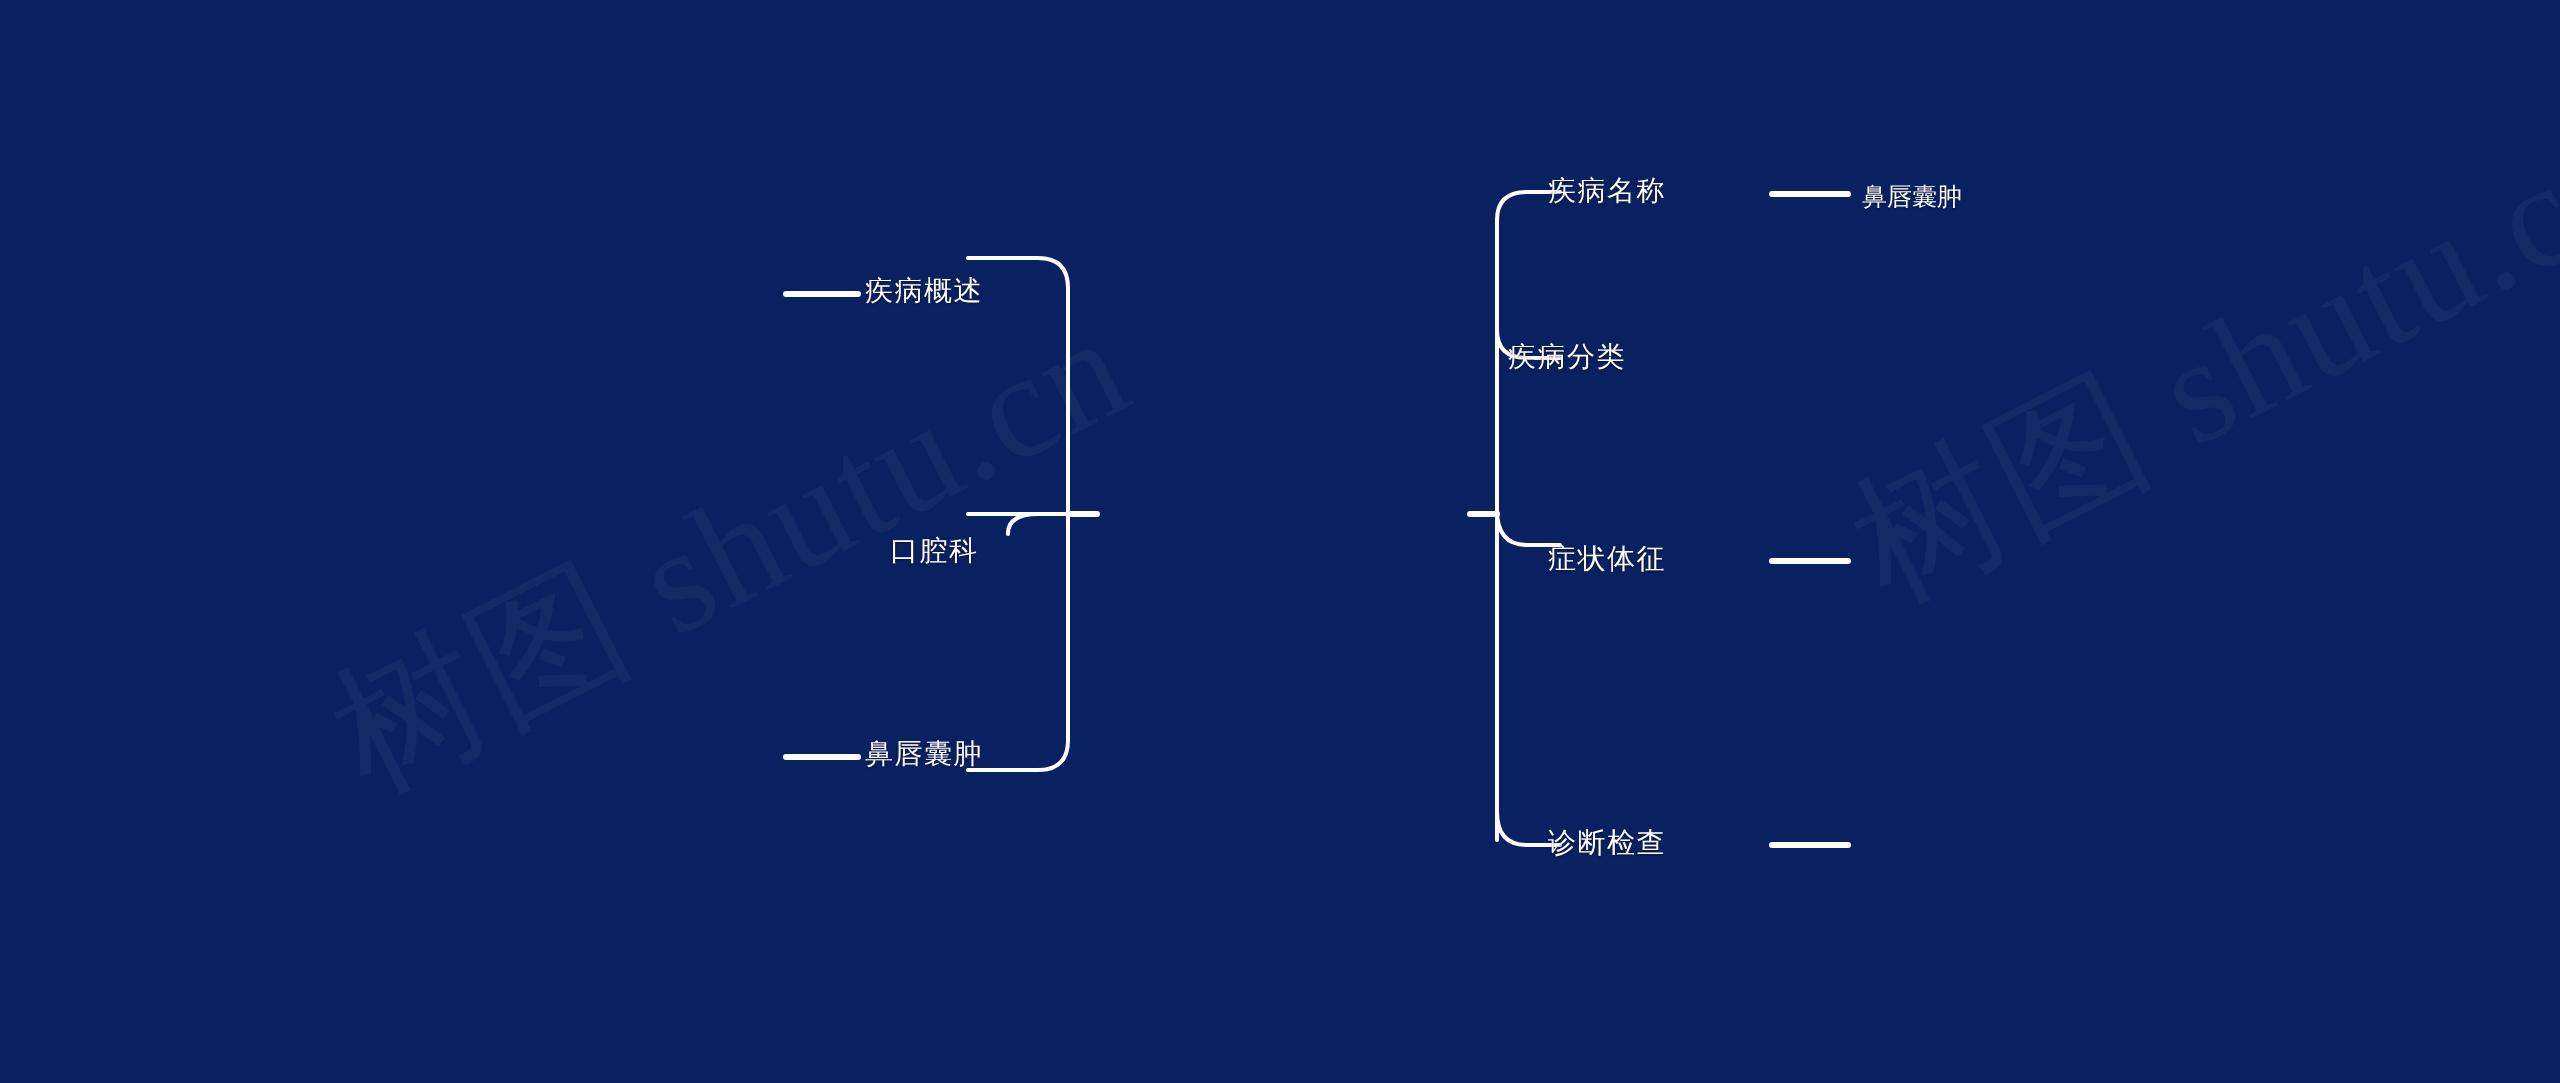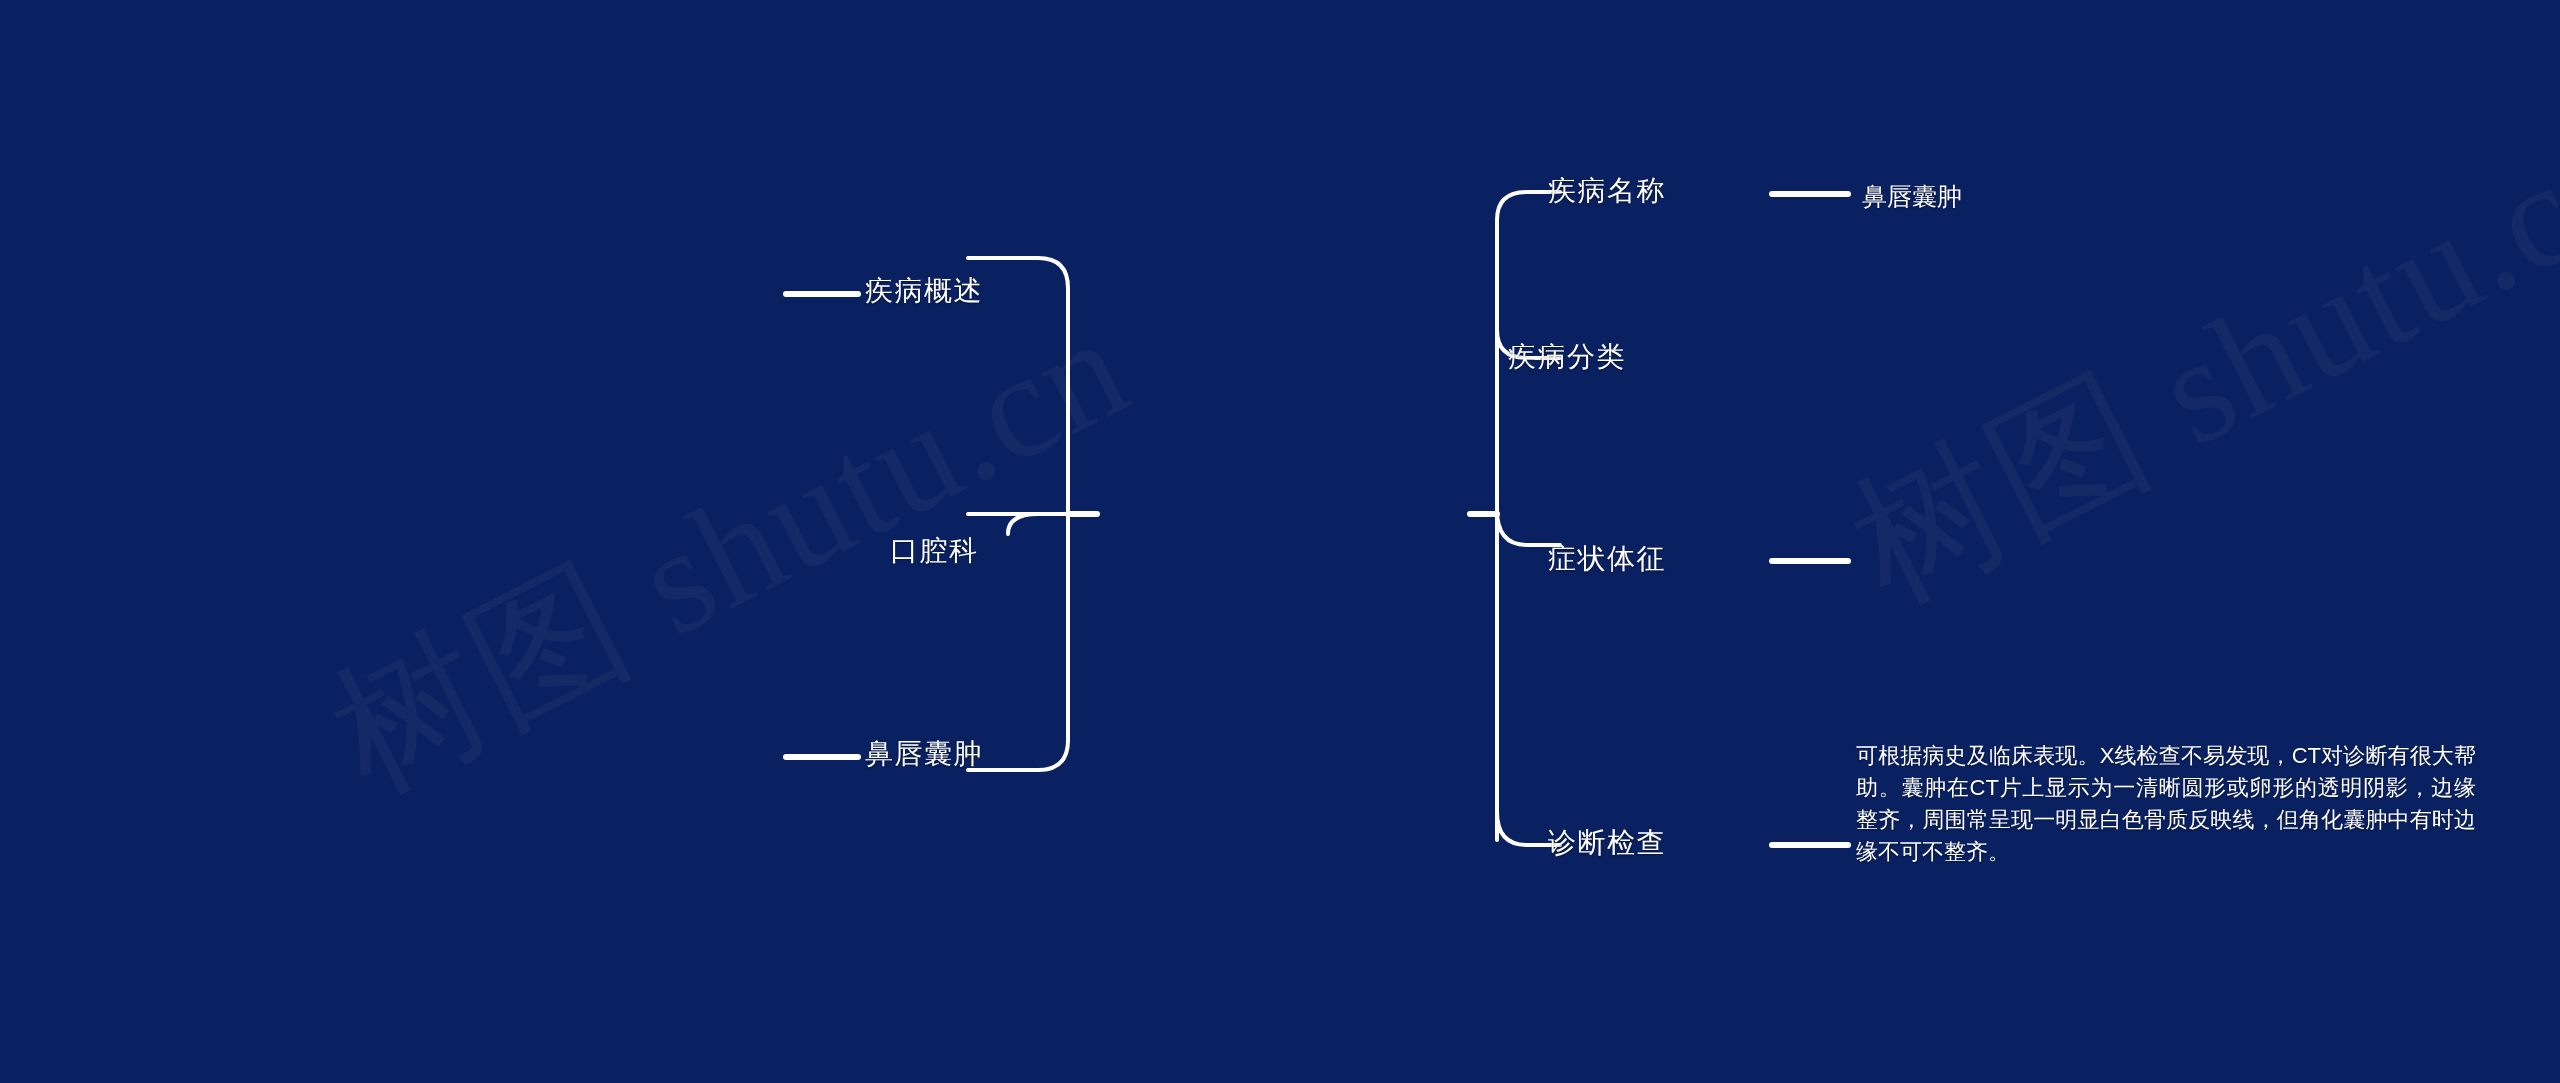--- a/index.html
+++ b/index.html
@@ -156,15 +156,14 @@
   <div class="branch-label" style="left:865px; top:735px;">鼻唇囊肿</div>
 
   <div class="branch-label" style="left:1548px; top:172px;">疾病名称</div>
   <div class="leaf-title" style="left:1862px; top:180px;text-align:center;">鼻唇囊肿</div>
 
   <div class="branch-label" style="left:1508px; top:338px;text-align:center;">疾病分类</div>
 
   <div class="branch-label" style="left:1548px; top:540px;">症状体征</div>
 
   <div class="branch-label" style="left:1548px; top:824px;">诊断检查</div>
-  <div class="para-small" style="left:1856px; top:740px; width:620px;">可根据病史及临床表现。X线检查不易发现，CT对诊断有很大帮助。囊肿在CT片上显示为一清晰圆形或卵形的透明阴影，边缘整齐，周围常呈现一明显白色骨质反映线，但角化囊肿中有时边缘不可不整齐。</div>
 
 </div>
 
 </body></html>

